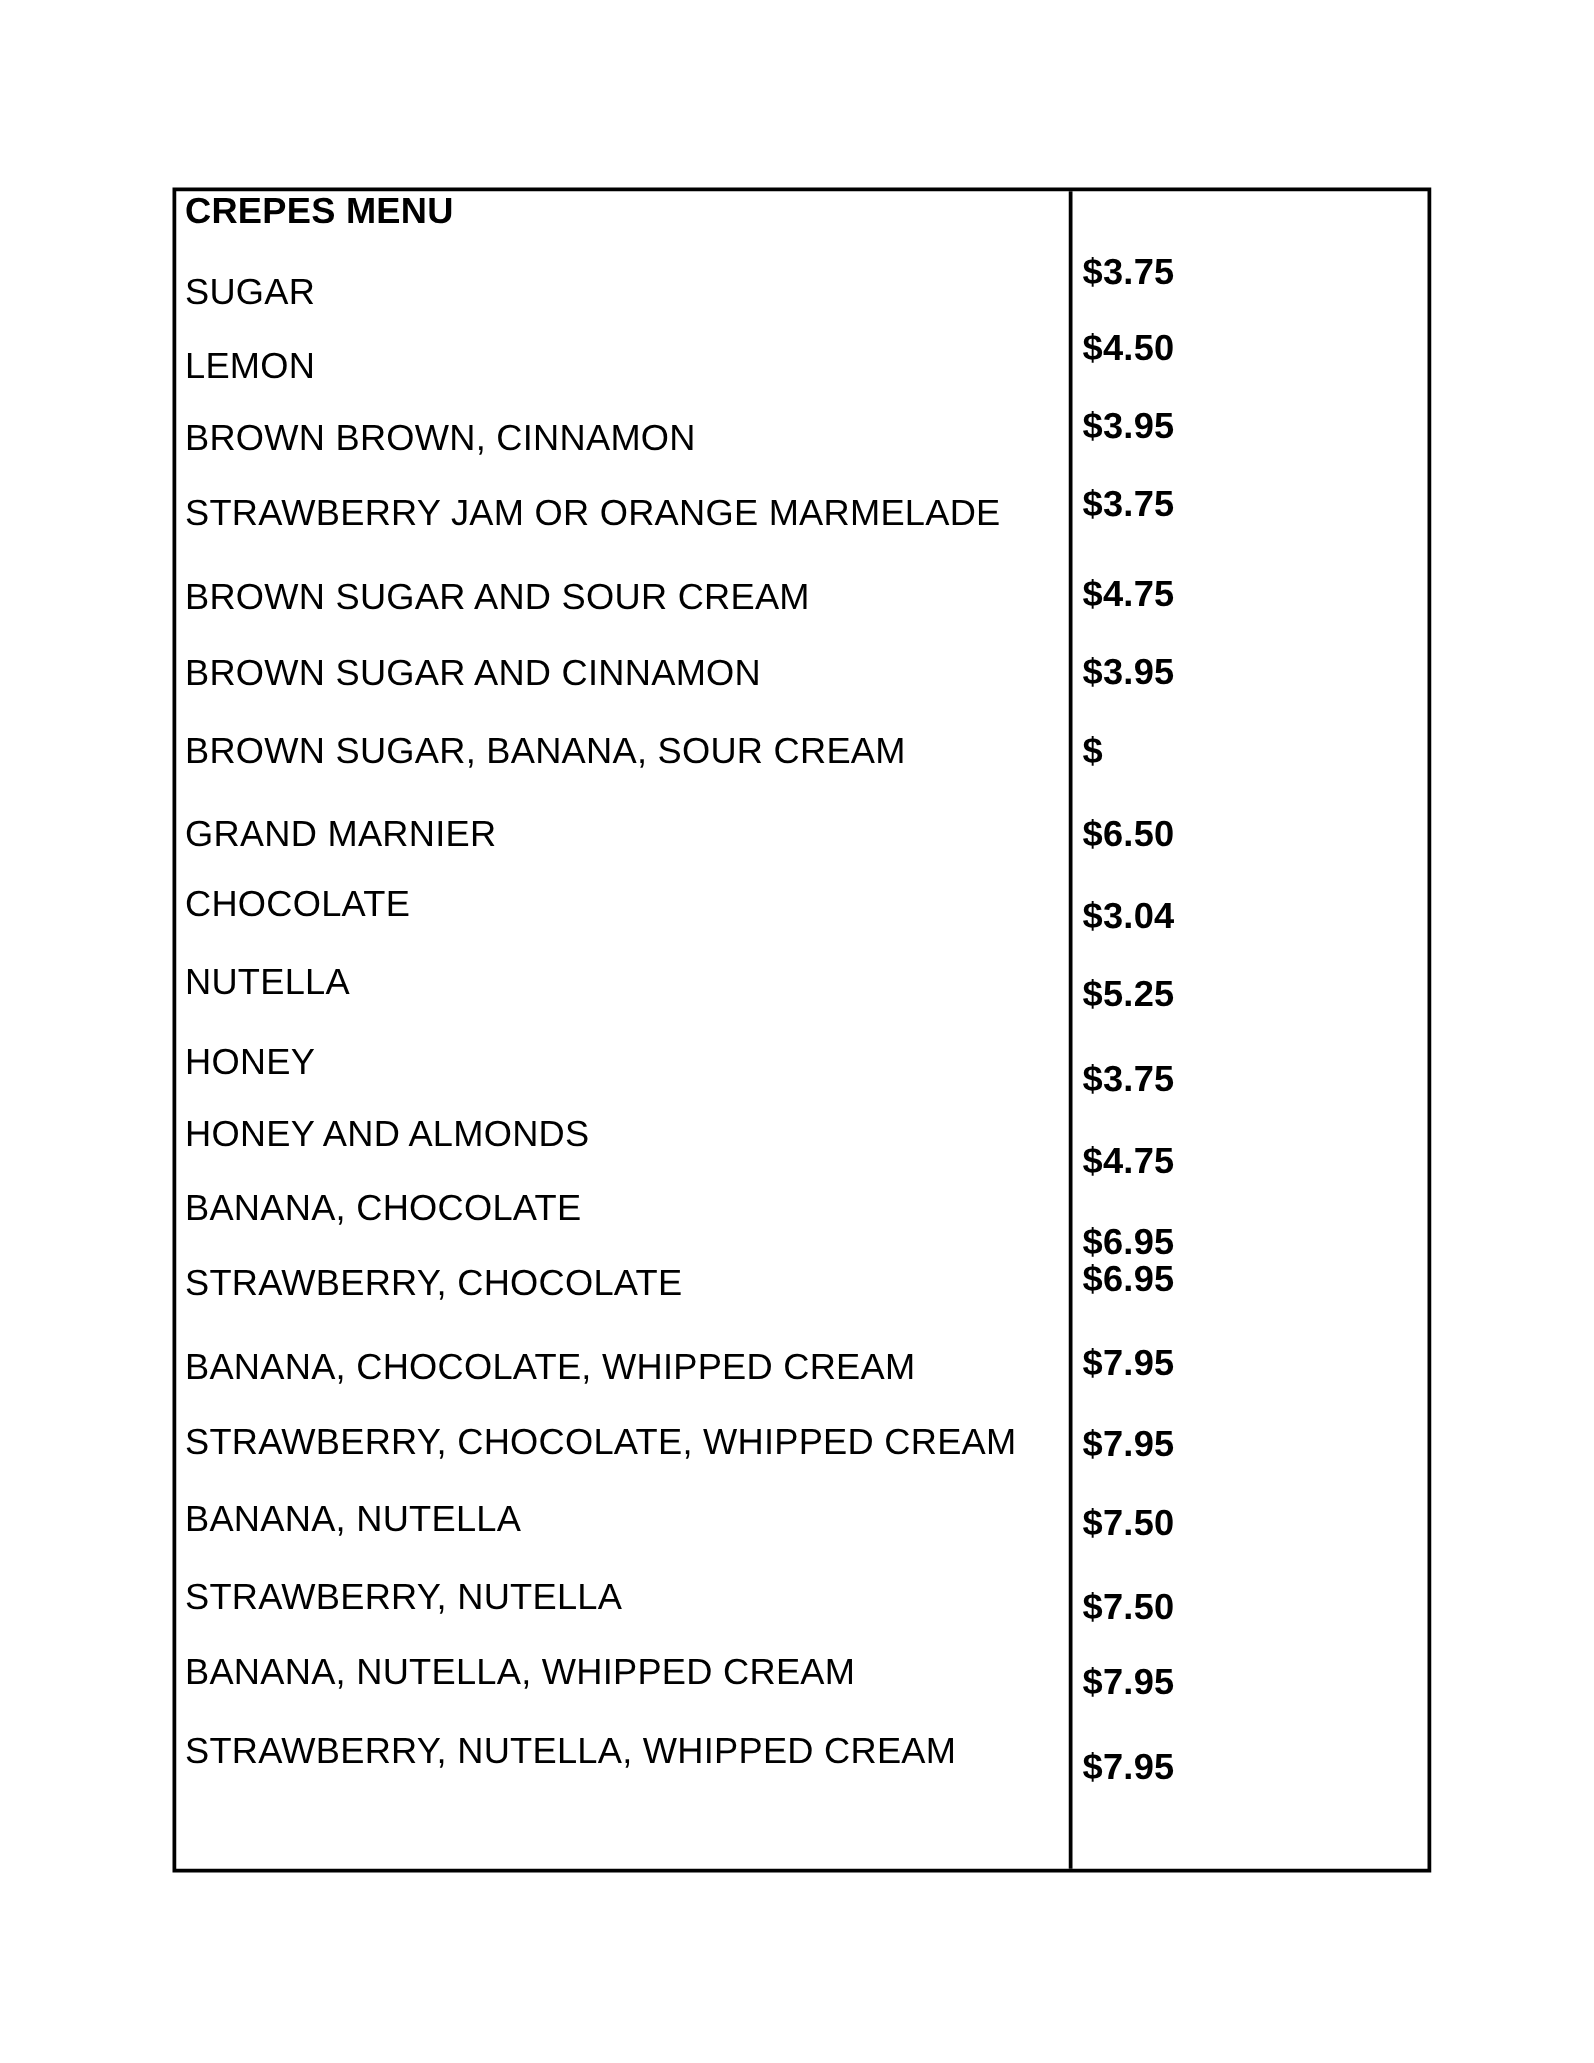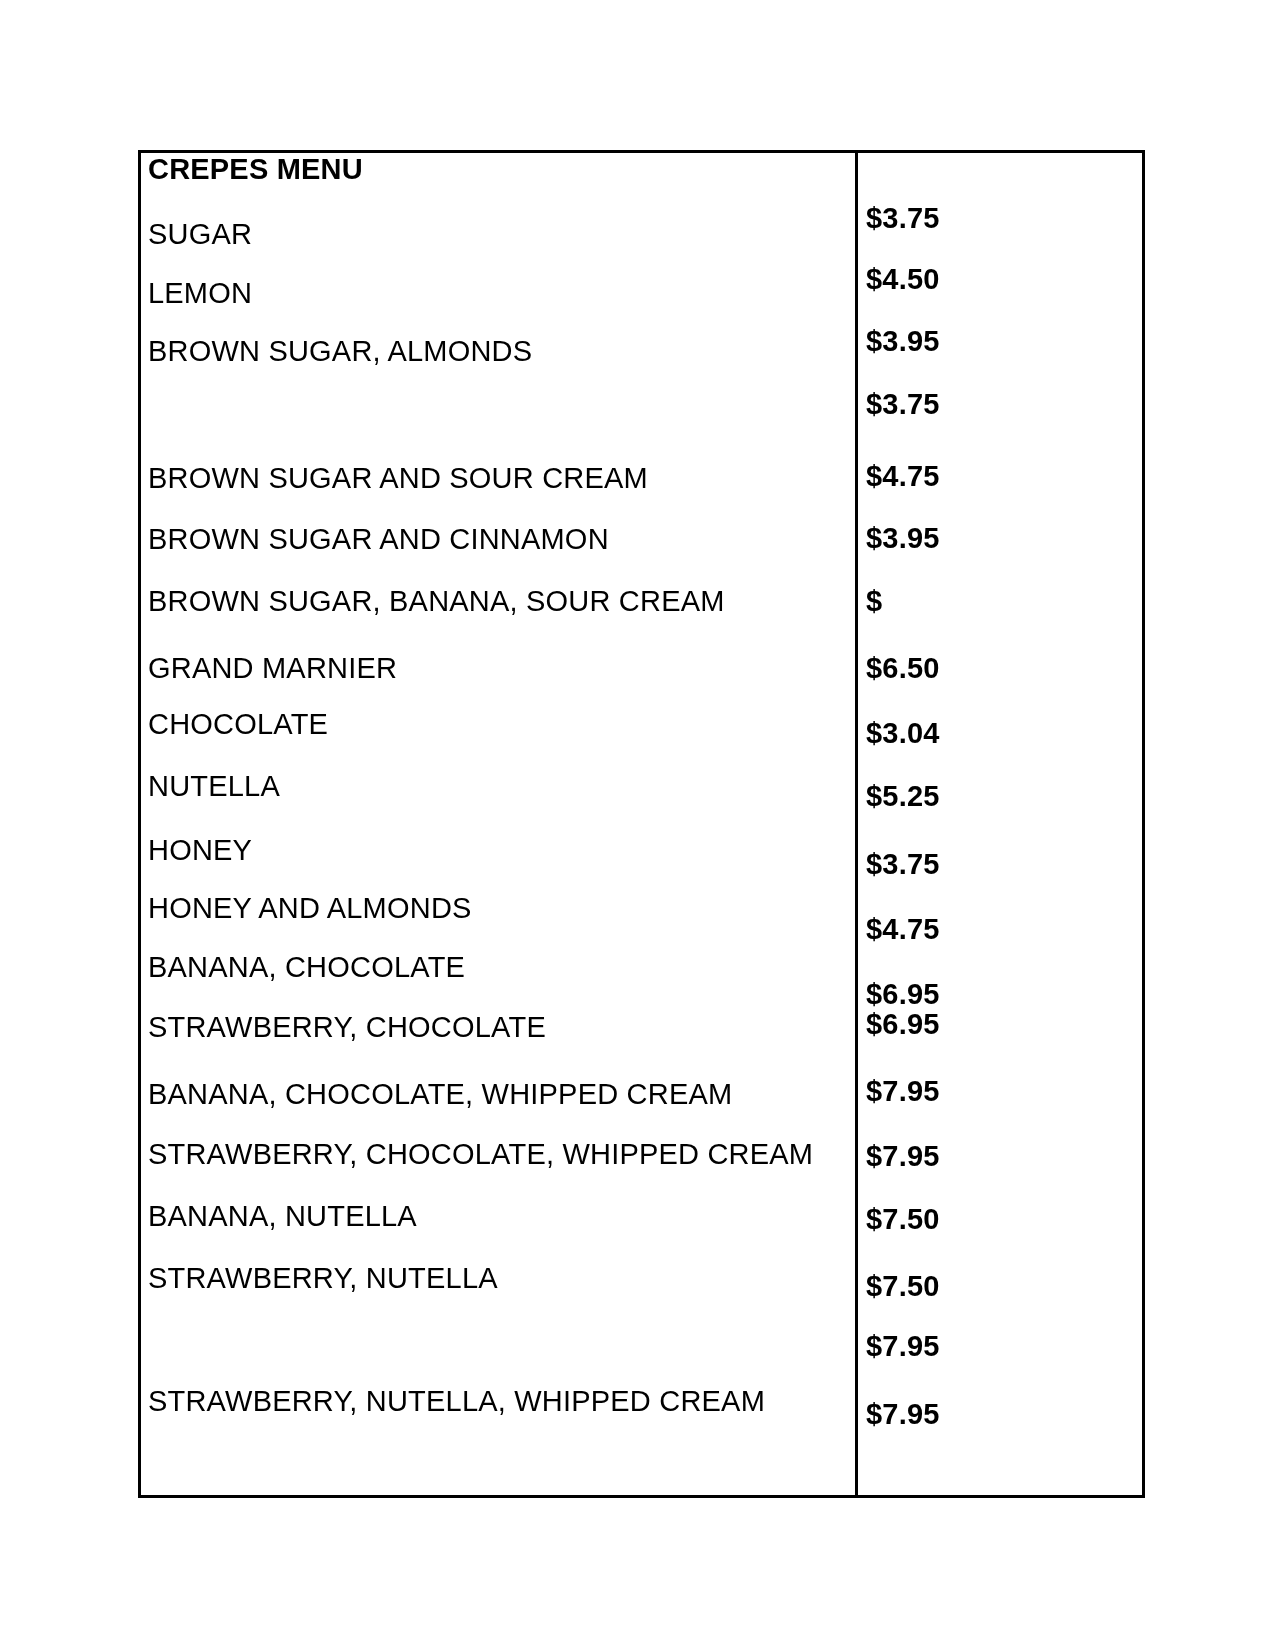--- a/index.html
+++ b/index.html
@@ -58,35 +58,37 @@
 <div class="page">
 
   <div class="menu-table">
     <div class="column-divider"></div>
   </div>
 
   <div class="txt title" style="top:155px">CREPES MENU</div>
 
   <div class="txt item" style="top:220px">SUGAR</div>
   <div class="txt item" style="top:279px">LEMON</div>
-  <div class="txt item" style="top:337px">BROWN SUGAR, ALMONDS</div>
+  <div class="txt item" style="top:337px">BROWN BROWN, CINNAMON</div>
+  <div class="txt item" style="top:397px">STRAWBERRY JAM OR ORANGE MARMELADE</div>
   <div class="txt item" style="top:464px">BROWN SUGAR AND SOUR CREAM</div>
   <div class="txt item" style="top:587px">BROWN SUGAR, BANANA, SOUR CREAM</div>
   <div class="txt item" style="top:525px">BROWN SUGAR AND CINNAMON</div>
   <div class="txt item" style="top:654px">GRAND MARNIER</div>
   <div class="txt item" style="top:710px">CHOCOLATE</div>
   <div class="txt item" style="top:772px">NUTELLA</div>
   <div class="txt item" style="top:836px">HONEY</div>
   <div class="txt item" style="top:953px">BANANA, CHOCOLATE</div>
   <div class="txt item" style="top:894px">HONEY AND ALMONDS</div>
   <div class="txt item" style="top:1013px">STRAWBERRY, CHOCOLATE</div>
   <div class="txt item" style="top:1080px">BANANA, CHOCOLATE, WHIPPED CREAM</div>
   <div class="txt item" style="top:1140px">STRAWBERRY, CHOCOLATE, WHIPPED CREAM</div>
   <div class="txt item" style="top:1202px">BANANA, NUTELLA</div>
   <div class="txt item" style="top:1264px">STRAWBERRY, NUTELLA</div>
+  <div class="txt item" style="top:1324px">BANANA, NUTELLA, WHIPPED CREAM</div>
   <div class="txt item" style="top:1387px">STRAWBERRY, NUTELLA, WHIPPED CREAM</div>
 
   <div class="txt price" style="top:204px">$3.75</div>
   <div class="txt price" style="top:265px">$4.50</div>
   <div class="txt price" style="top:327px">$3.95</div>
   <div class="txt price" style="top:390px">$3.75</div>
   <div class="txt price" style="top:462px">$4.75</div>
   <div class="txt price" style="top:524px">$3.95</div>
   <div class="txt price" style="top:587px">$</div>
   <div class="txt price" style="top:654px">$6.50</div>

